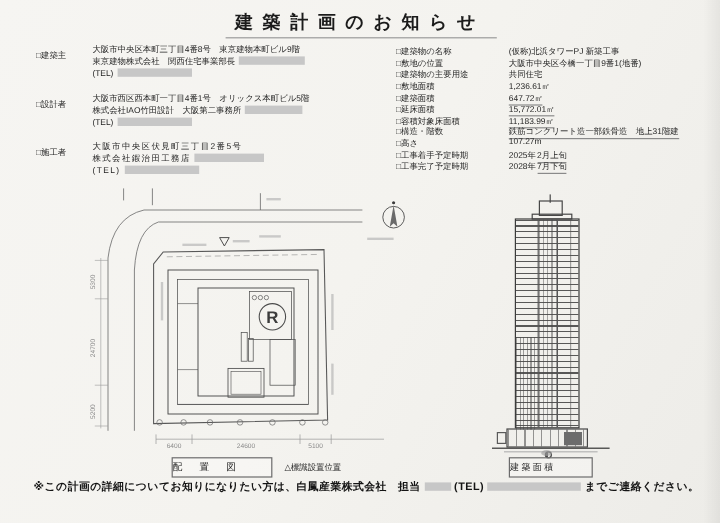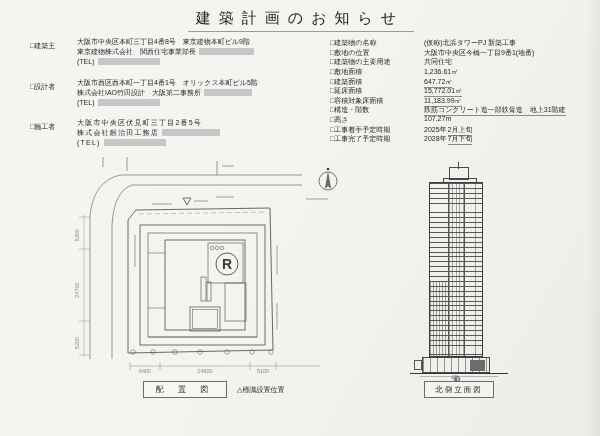--- a/index.html
+++ b/index.html
@@ -2,37 +2,37 @@
 <html><head>
 <meta charset="utf-8">
 <style>
   html,body{margin:0;padding:0;}
   body{width:600px;height:436px;background:#e8e7e3;font-family:"Liberation Sans","DejaVu Sans",sans-serif;}
   .sign{position:absolute;left:0;top:0;width:600px;height:436px;overflow:hidden;color:#222;
         background:linear-gradient(120deg,#f6f5f2 0%,#f4f3ef 50%,#edece8 100%);}
   .sign:after{content:"";position:absolute;right:0;top:0;width:14px;height:100%;
         background:linear-gradient(90deg,rgba(0,0,0,0),rgba(0,0,0,.05));}
   .t{position:absolute;white-space:nowrap;}
-  .title{left:0;right:0;top:9px;text-align:center;font-size:15px;font-weight:normal;
+  .title{left:0;right:0;top:9px;text-align:center;font-size:15px;font-weight:bold;
          letter-spacing:8px;color:#1b1b1b;}
   .title-underline{left:188px;top:31px;width:226px;height:1px;background:#9b9b9b;}
   .lbl{font-size:7px;color:#1f1f1f;}
   .vals{font-size:7px;line-height:10px;color:#1f1f1f;}
   .vals div{white-space:nowrap;}
   .sp{letter-spacing:1.2px;}
   .box{display:inline-block;height:7px;background:#c7c7c7;vertical-align:-1px;margin-left:3px;}
   .w55{width:55px}.w48{width:48px}.w58{width:58px}.w62{width:62px}.w22{width:22px}.w78{width:78px}
   .rcol{left:330px;top:38px;}
   .rrow{display:flex;height:9.65px;align-items:flex-start;}
   .rlbl{width:94px;font-size:7px;color:#1f1f1f;flex:none;}
   .rval{font-size:7px;color:#1f1f1f;white-space:nowrap;}
   .u{border-bottom:1px solid #8a8a8a;}
   .filled{margin-left:1px;}
   .note{left:28px;font-size:9px;font-weight:bold;letter-spacing:.4px;color:#141414;}
-  .capbox{border:1px solid #6b6b6b;text-align:center;background:rgba(255,255,255,.25);}
+  .capbox{border:1px solid #6b6b6b;text-align:left;background:rgba(255,255,255,.25);}
   .plan-caption{left:143px;top:381px;width:82px;height:15px;font-size:8px;
         letter-spacing:6px;line-height:15px;}
   .legend{left:237px;top:385px;font-size:7px;color:#222;}
   .elev-caption{left:424px;top:381px;width:68px;height:15px;font-size:7.5px;
         letter-spacing:2px;line-height:15px;}
   .smudge{position:absolute;background:#9e9e9e;opacity:.65;border-radius:50%;}
   
   .elev{left:410px;top:160px;width:100px;height:222px;}
   .elev *{position:absolute;box-sizing:border-box;}
   .ant{left:48px;top:2px;width:1px;height:7px;background:#474747;}
@@ -233,16 +233,21 @@
     </div>
     <div class="podium">
       <div class="darkbox"></div>
     </div>
     <div class="annex"></div>
     <div class="ground"></div>
     <div class="ground2"></div>
     <div class="lvl"></div>
   </div>
   <div class="smudge" style="left:451px;top:375px;width:9px;height:5px"></div>
-  <div class="t capbox elev-caption">北側立面図</div>
-
+  <div class="t capbox elev-caption">建築面積</div>
+
+  <div class="t note" style="top:399px">
+    <span>※この計画の詳細についてお知りになりたい方は、白鳳産業株式会社　担当</span><span class="box w22"></span>
+    <span>(TEL)</span><span class="box w78"></span>
+    <span>までご連絡ください。</span>
+  </div>
 
 </div>
 
 </body></html>

